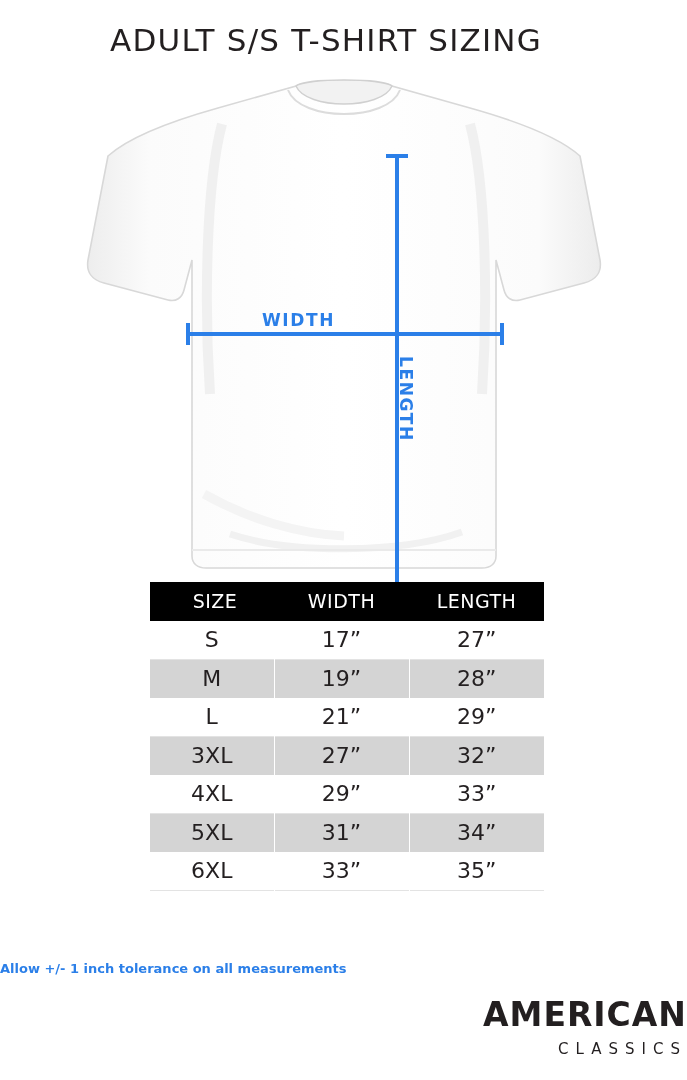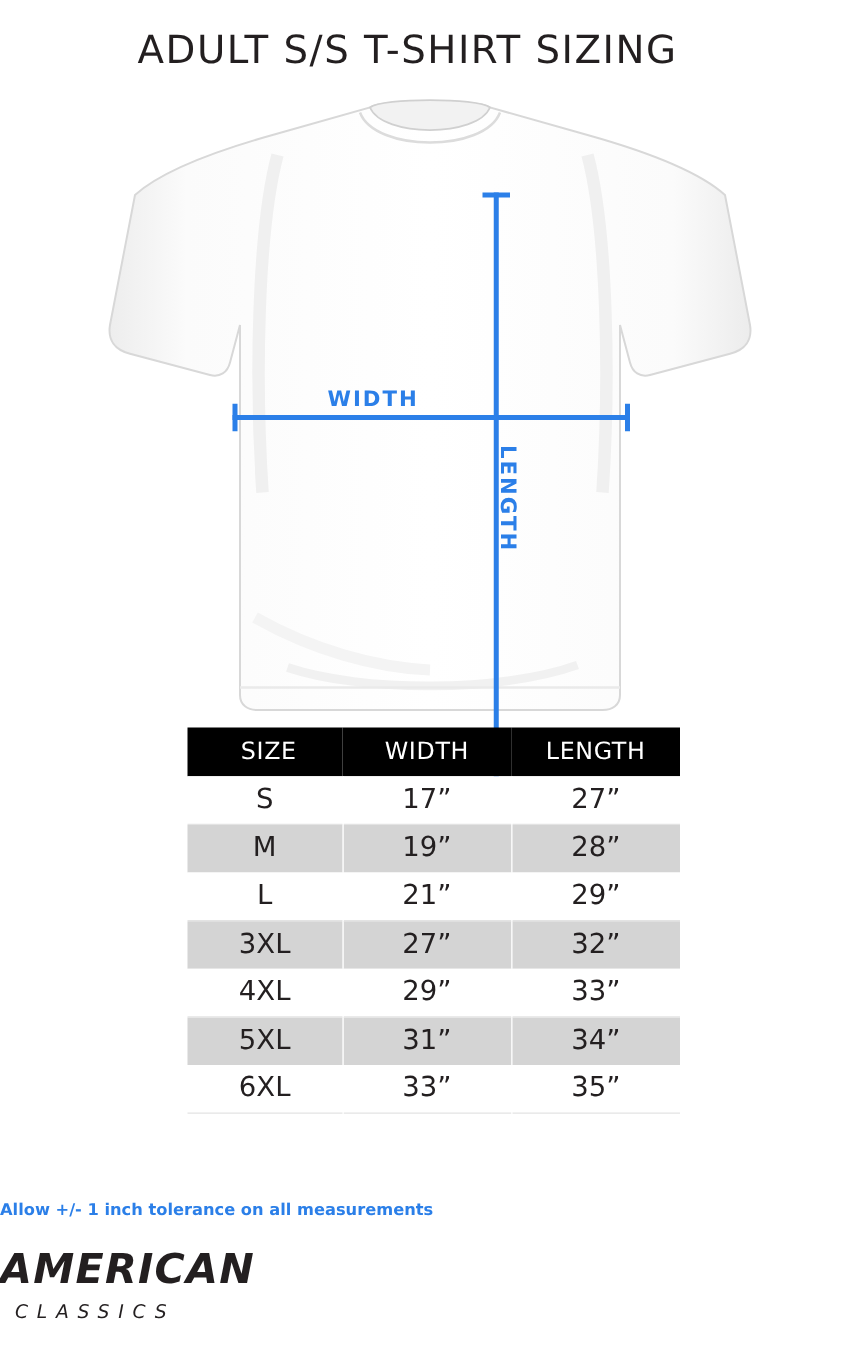--- a/index.html
+++ b/index.html
@@ -156,22 +156,21 @@
     text-align: left;
     color: #2b7fe8;
     font-size: 13px;
     font-weight: bold;
     font-family: "DejaVu Sans", sans-serif;
   }
   .brand {
     position: absolute;
     top: 995px;
     width: 687px;
-    text-align: left;
-    font-style: italic;
+    text-align: right;
   }
   .brand-main {
     font-size: 33px;
     font-weight: bold;
     letter-spacing: 1px;
     color: #231f20;
     font-family: "DejaVu Sans", sans-serif;
   }
   .brand-sub {
     font-size: 15px;

